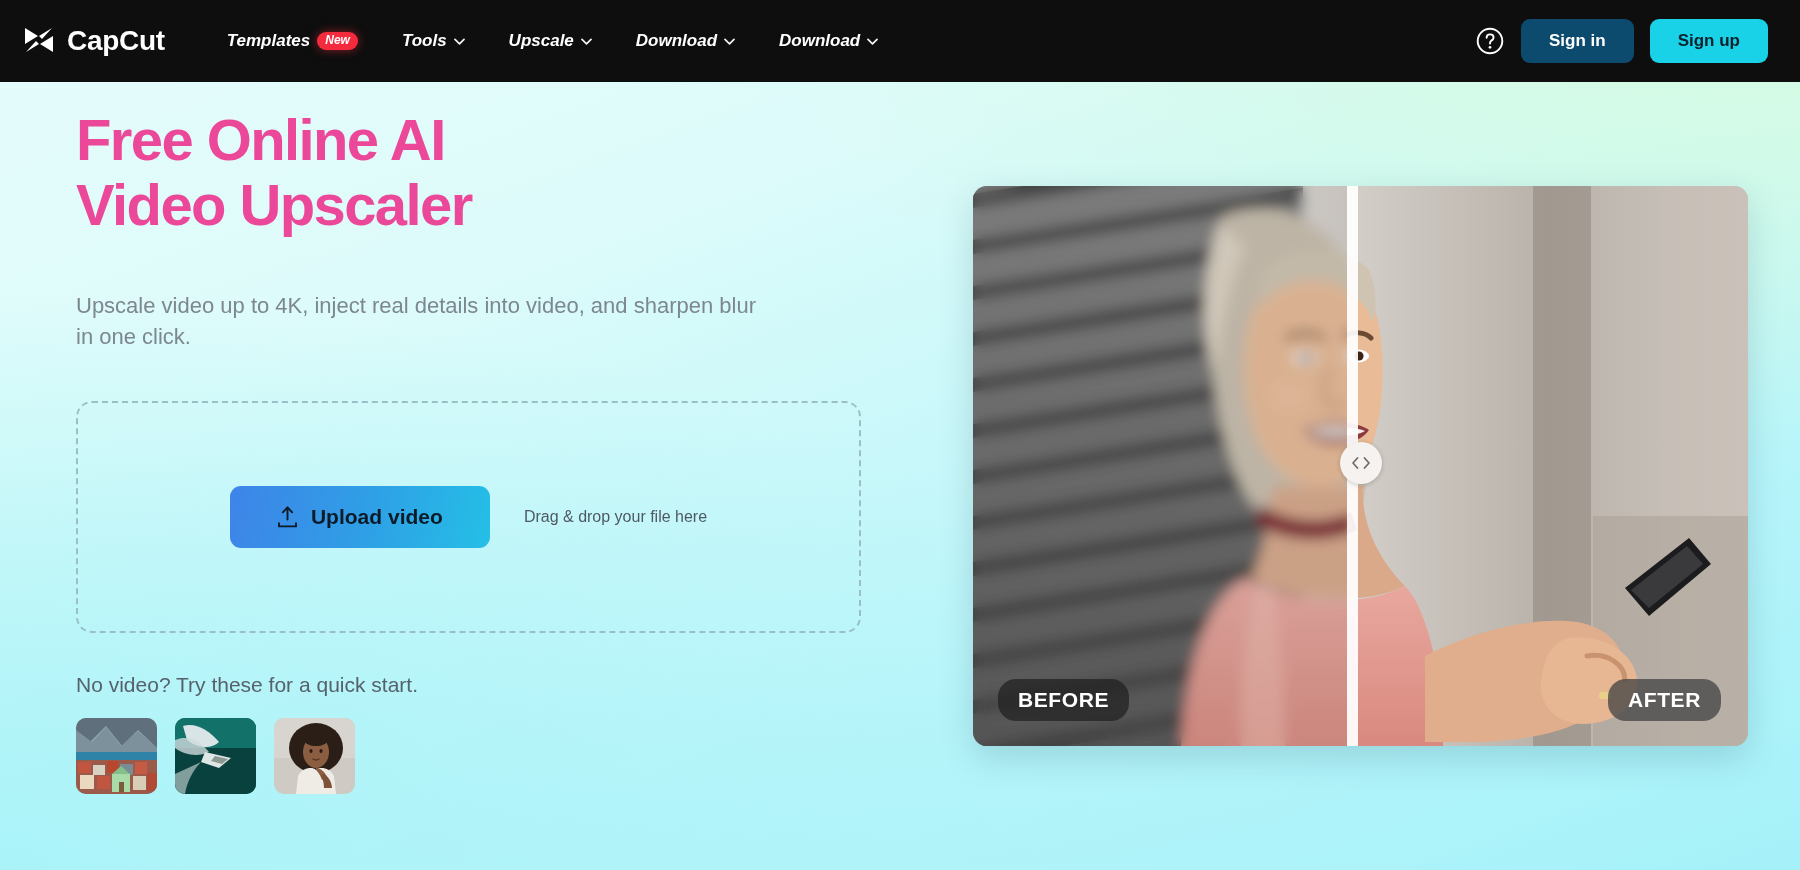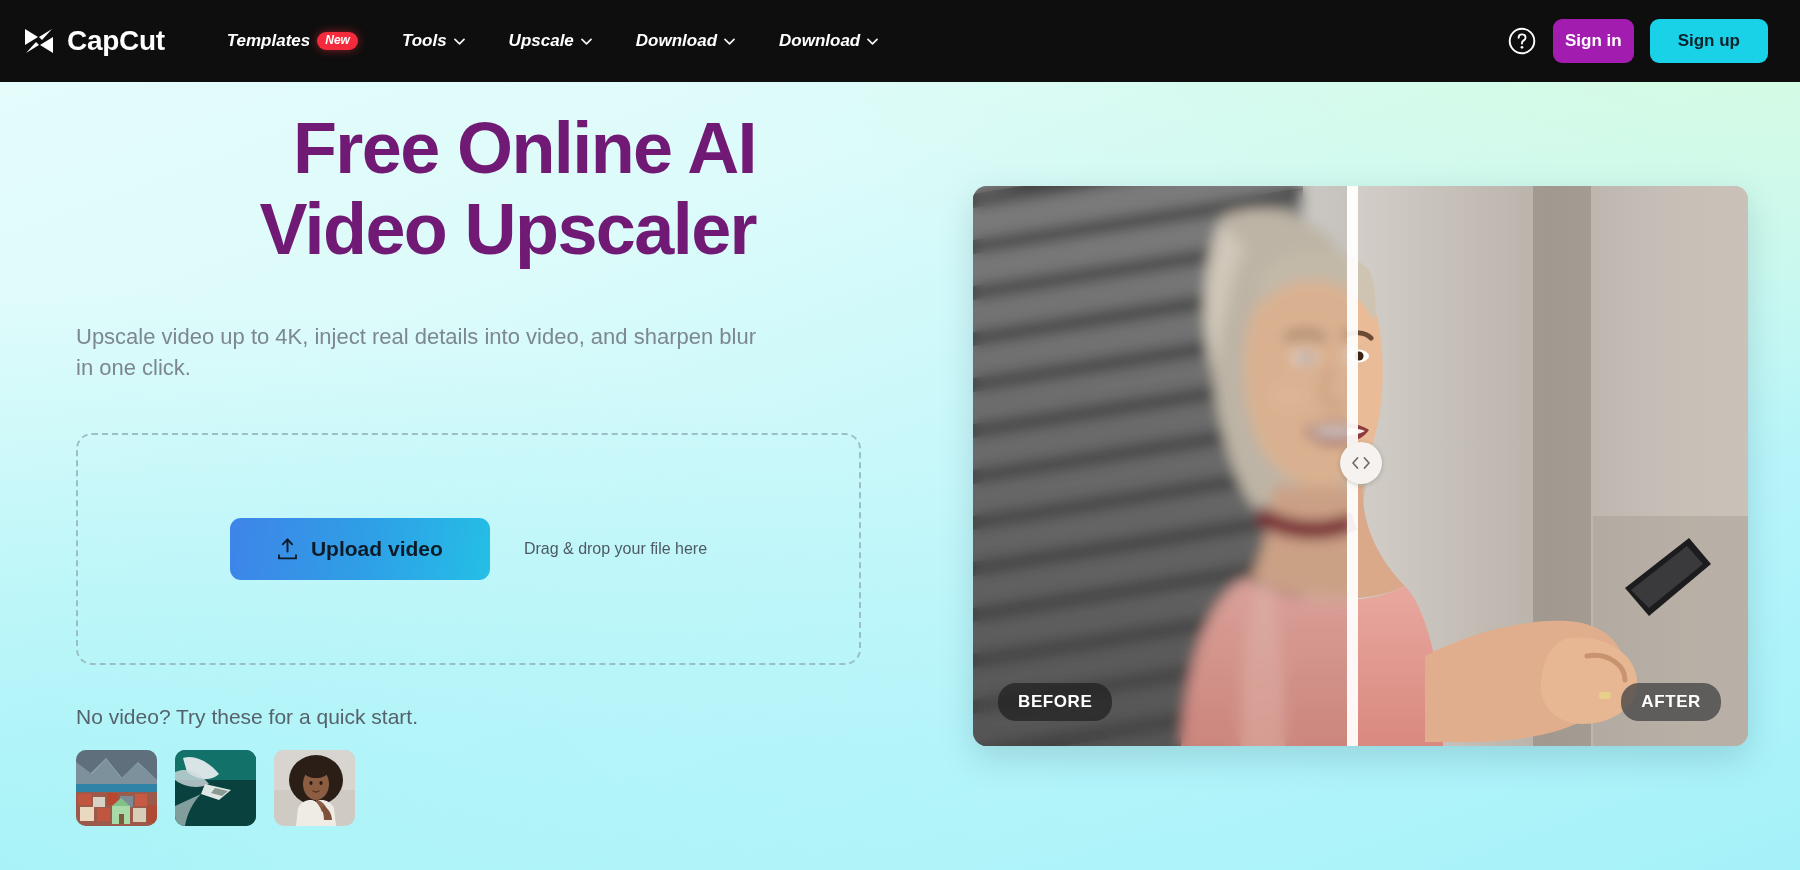--- a/index.html
+++ b/index.html
@@ -14,57 +14,57 @@
       radial-gradient(130% 120% at 0% 100%, #a9f3f8 0%, rgba(169,243,248,0) 55%),
       linear-gradient(160deg, #e6fcfb 0%, #dcfbfa 30%, #b8f5fa 70%, #a5f1f9 100%);
   }
 
   
   .navbar {
     height: 82px; background: #0e0e0e;
     display: flex; align-items: center; padding: 0 22px;
     position: relative; z-index: 20;
   }
-  .brand { display: flex; align-items: center; gap: 11px; padding: 0 18px 0 0; }
+  .brand { display: flex; gap: 11px; padding: 0 18px 0 0; }
   .brand-mark { width: 34px; height: 30px; display: block; }
   .brand-name {
     color: #fff; font-size: 28px; font-weight: 700; letter-spacing: -.3px;
   }
   .nav-links { display: flex; align-items: center; gap: 8px; margin-left: 26px; font-style: italic; }
   .nav-item {
     display: flex; align-items: center; gap: 7px;
     color: #fff; font-size: 17px; font-weight: 700;
     padding: 10px 18px; border-radius: 8px; cursor: pointer; white-space: nowrap;
   }
   .badge-new {
     background: #f42b3d; color: #fff; font-size: 12px; font-weight: 700;
     border-radius: 9px; padding: 2px 8px 3px; line-height: 1.15;
     box-shadow: 0 0 10px rgba(244,43,61,.55);
   }
   .chev { width: 11px; height: 7px; display: block; flex: none; opacity: .95; }
   .nav-right { margin-left: auto; display: flex; align-items: center; gap: 16px; padding-right: 10px; }
   .help-icon { width: 30px; height: 30px; cursor: pointer; display:block; }
   .btn-signin {
-    background: #a21caf; color: #fff; font-size: 17px; font-weight: 700;
-    padding: 12px 12px; border-radius: 9px; border: none; cursor: pointer;
+    background: #0c4a6e; color: #fff; font-size: 17px; font-weight: 700;
+    padding: 12px 28px; border-radius: 9px; border: none; cursor: pointer;
     font-family: inherit;
   }
   .btn-signup {
     background: #1ad2e8; color: #07222b; font-size: 17px; font-weight: 700;
     padding: 12px 28px; border-radius: 9px; border: none; cursor: pointer;
     font-family: inherit;
   }
 
   
   .hero { display: flex; padding: 0 0 0 76px; position: relative; }
   .hero-left { width: 800px; padding-top: 26px; }
 
   .headline {
-    font-size: 72px; line-height: 1.12; font-weight: 700;
-    color: #701a75; letter-spacing: -1.6px; max-width: 680px; text-align: right;
+    font-size: 58px; line-height: 1.12; font-weight: 700;
+    color: #ec4899; letter-spacing: -1.6px; max-width: 680px;
   }
   .subtitle {
     margin-top: 52px; font-size: 22px; line-height: 1.42;
     color: #7d8790; max-width: 700px; font-weight: 400;
   }
 
   .dropzone {
     margin-top: 49px; width: 785px; height: 232px;
     border: 2px dashed #9bbfc6; border-radius: 16px;
     display: flex; flex-direction: row; align-items: center;
@@ -104,21 +104,21 @@
   .handle {
     position: absolute; left: 367px; top: 256px; width: 42px; height: 42px;
     border-radius: 50%; background: #f5f2f0; z-index: 7;
     display: flex; align-items: center; justify-content: center;
     cursor: ew-resize; box-shadow: 0 1px 5px rgba(0,0,0,.2);
   }
   .handle svg { width: 24px; height: 14px; display: block; }
   .tag {
     position: absolute; bottom: 25px; z-index: 8;
     padding: 9px 20px; border-radius: 18px;
-    font-size: 17px; font-weight: 700; letter-spacing: .6px; color: #fff;
+    font-size: 21px; font-weight: 700; letter-spacing: .6px; color: #fff;
   }
   .tag-before { left: 25px; background: rgba(32,32,32,.72); }
   .tag-after  { right: 27px; background: rgba(70,70,70,.78); }
 </style>
 </head>
 <body>
 
 <div class="navbar">
 
   <div class="brand">

